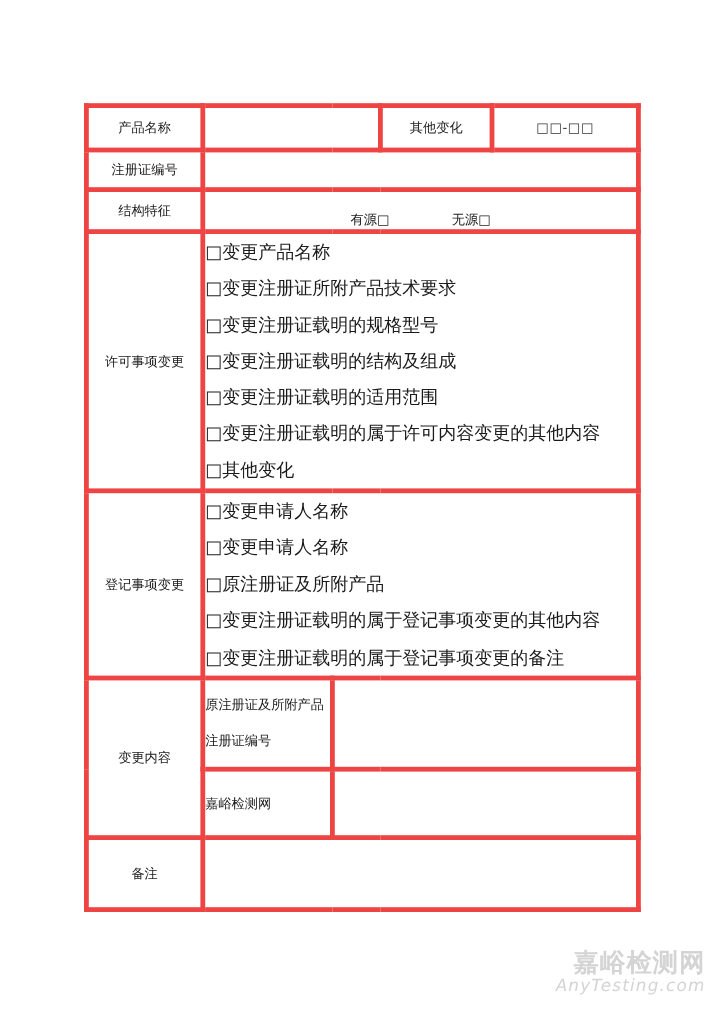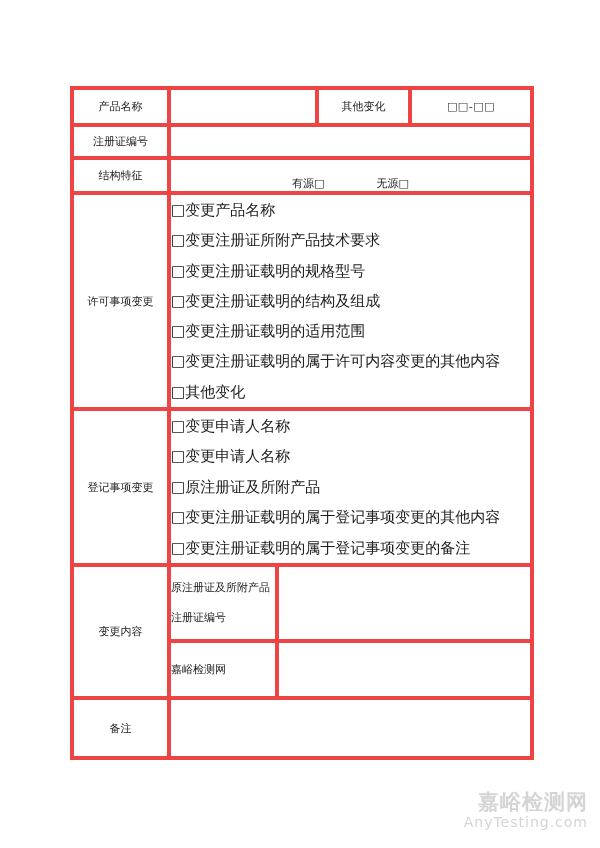--- a/index.html
+++ b/index.html
@@ -22,21 +22,21 @@
     .opt { height: 30.3px; line-height: 30.3px; white-space: nowrap; font-size: 15px; }
     .reg .opt { height: 30.4px; line-height: 30.4px; }
     .inner-label { padding-left: 6px; font-size: 10.5px; line-height: 30px; }
     .structure { text-align: center; font-size: 10.5px; }
     .structure span { display: inline-block; margin-top: 15px; }
     .structure .gap { width: 52px; }
     .watermark {
       position: absolute; right: 12px; top: 790px; text-align: right; color: #d4d4d4;
     }
     .watermark .cn { font-size: 21px; font-weight: bold; letter-spacing: 1px; line-height: 24px; }
-    .watermark .en { font-size: 14px; letter-spacing: 1px; line-height: 16px; font-family: "DejaVu Sans", sans-serif; }
+    .watermark .en { font-size: 14px; font-style: italic; letter-spacing: 1px; line-height: 16px; font-family: "DejaVu Sans", sans-serif; }
   </style>
 </head>
 <body>
 
 <table class="form-table">
   <colgroup>
     <col style="width:97px">
     <col style="width:108px">
     <col style="width:40px">
     <col style="width:93px">

